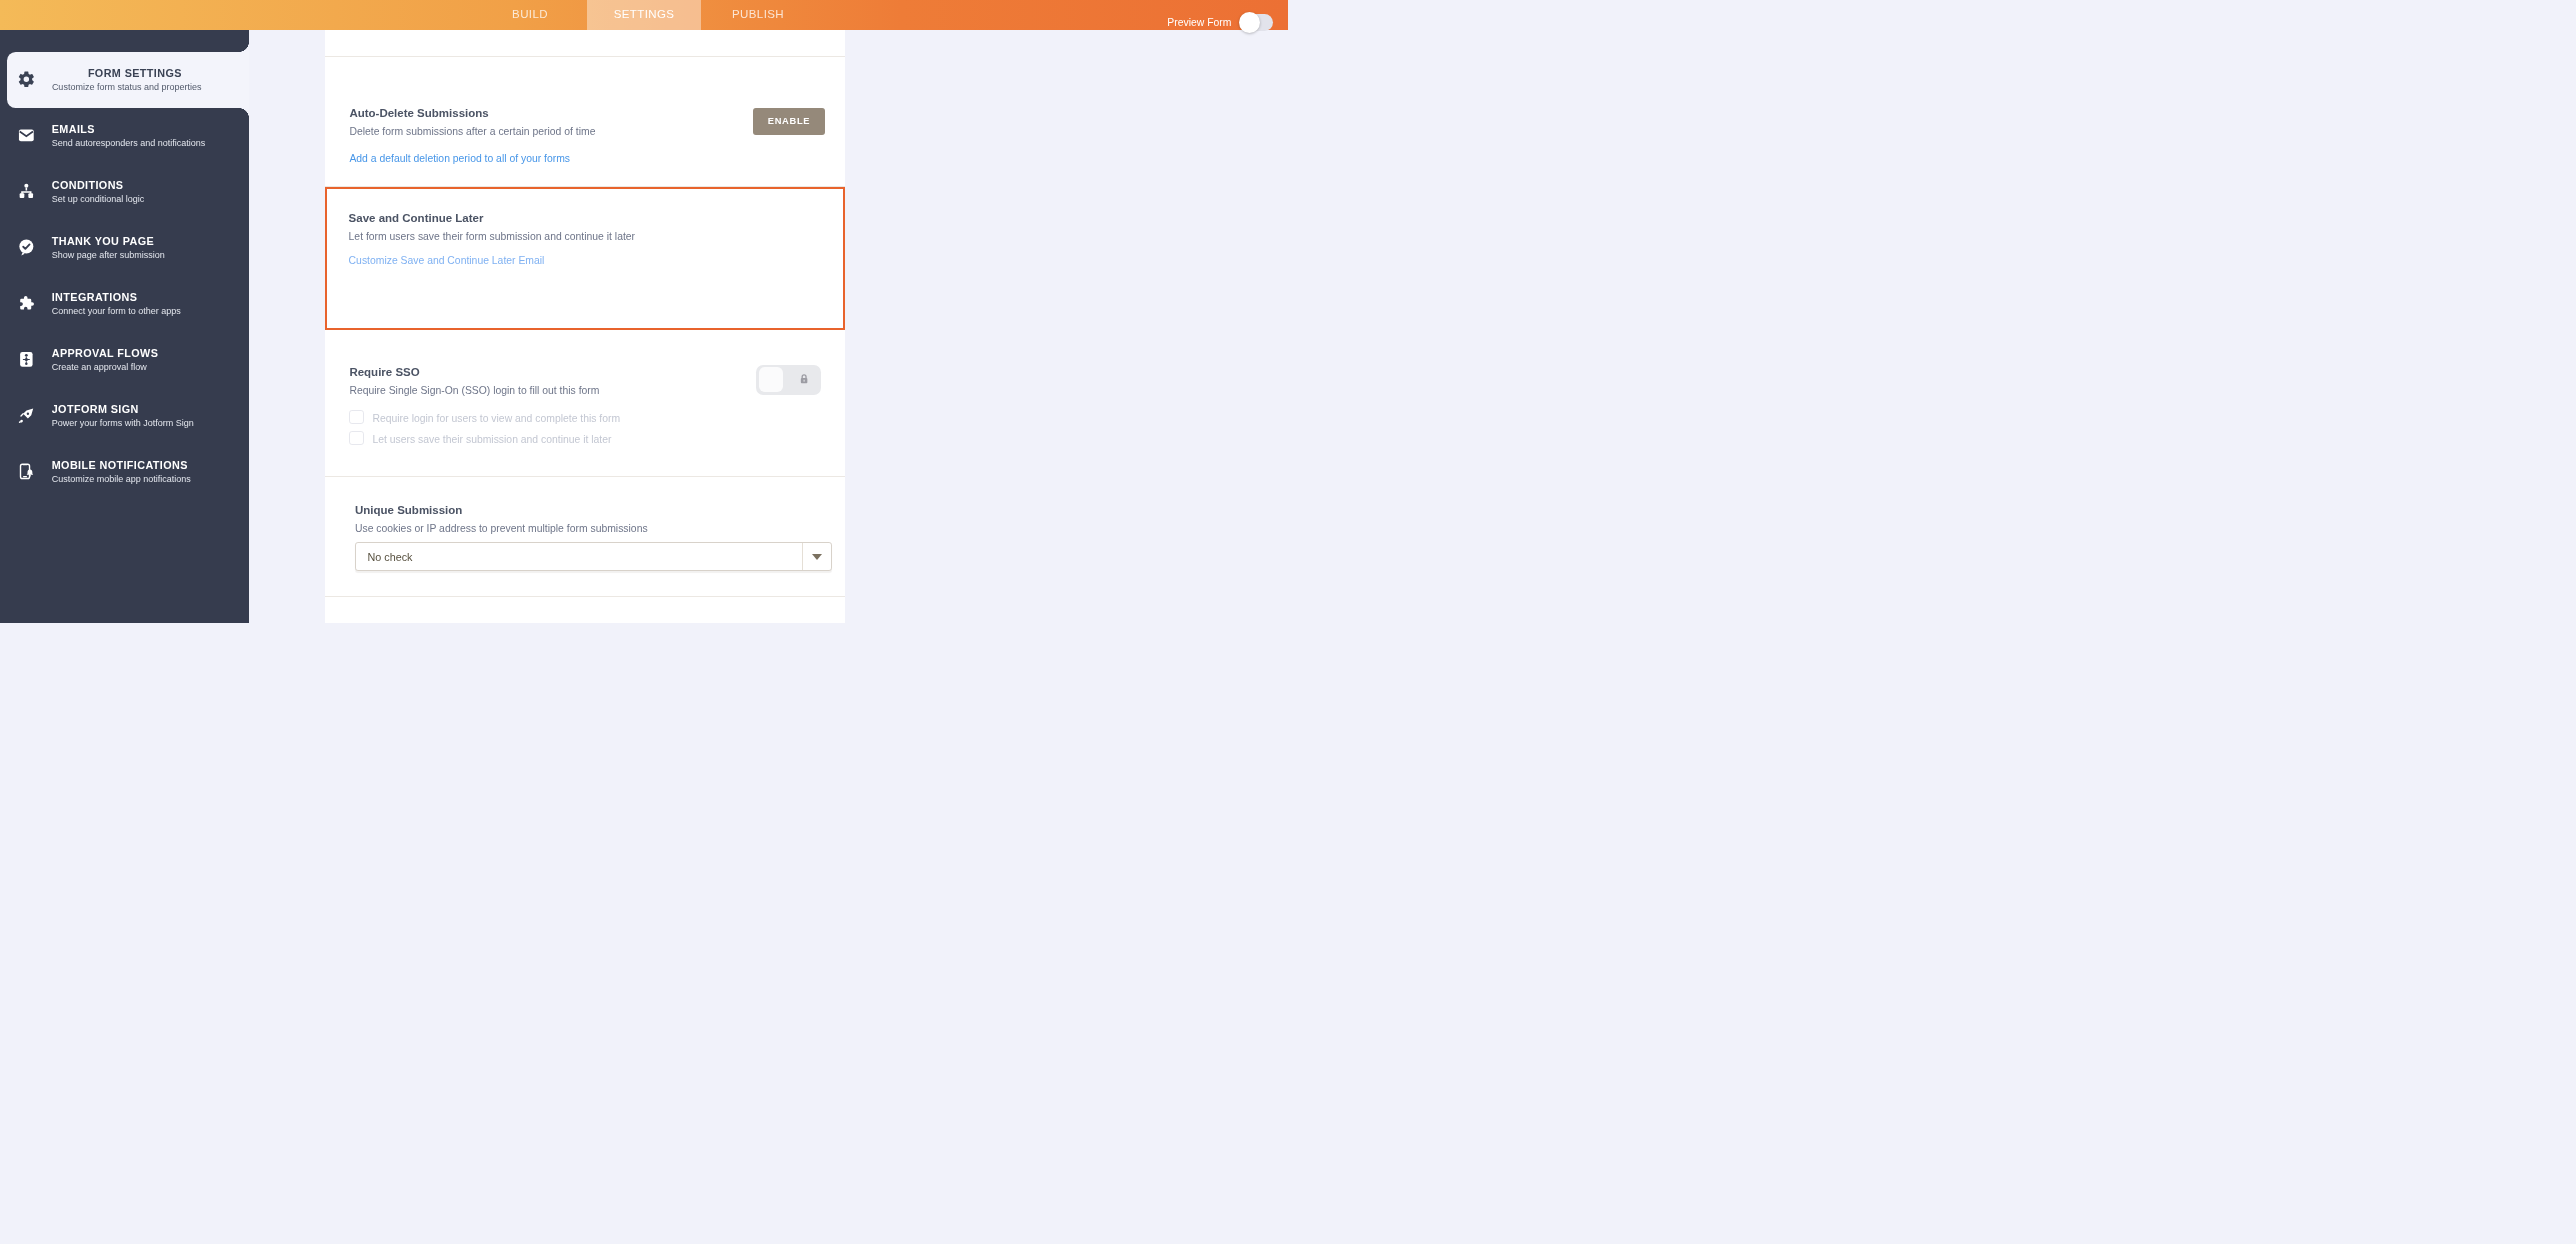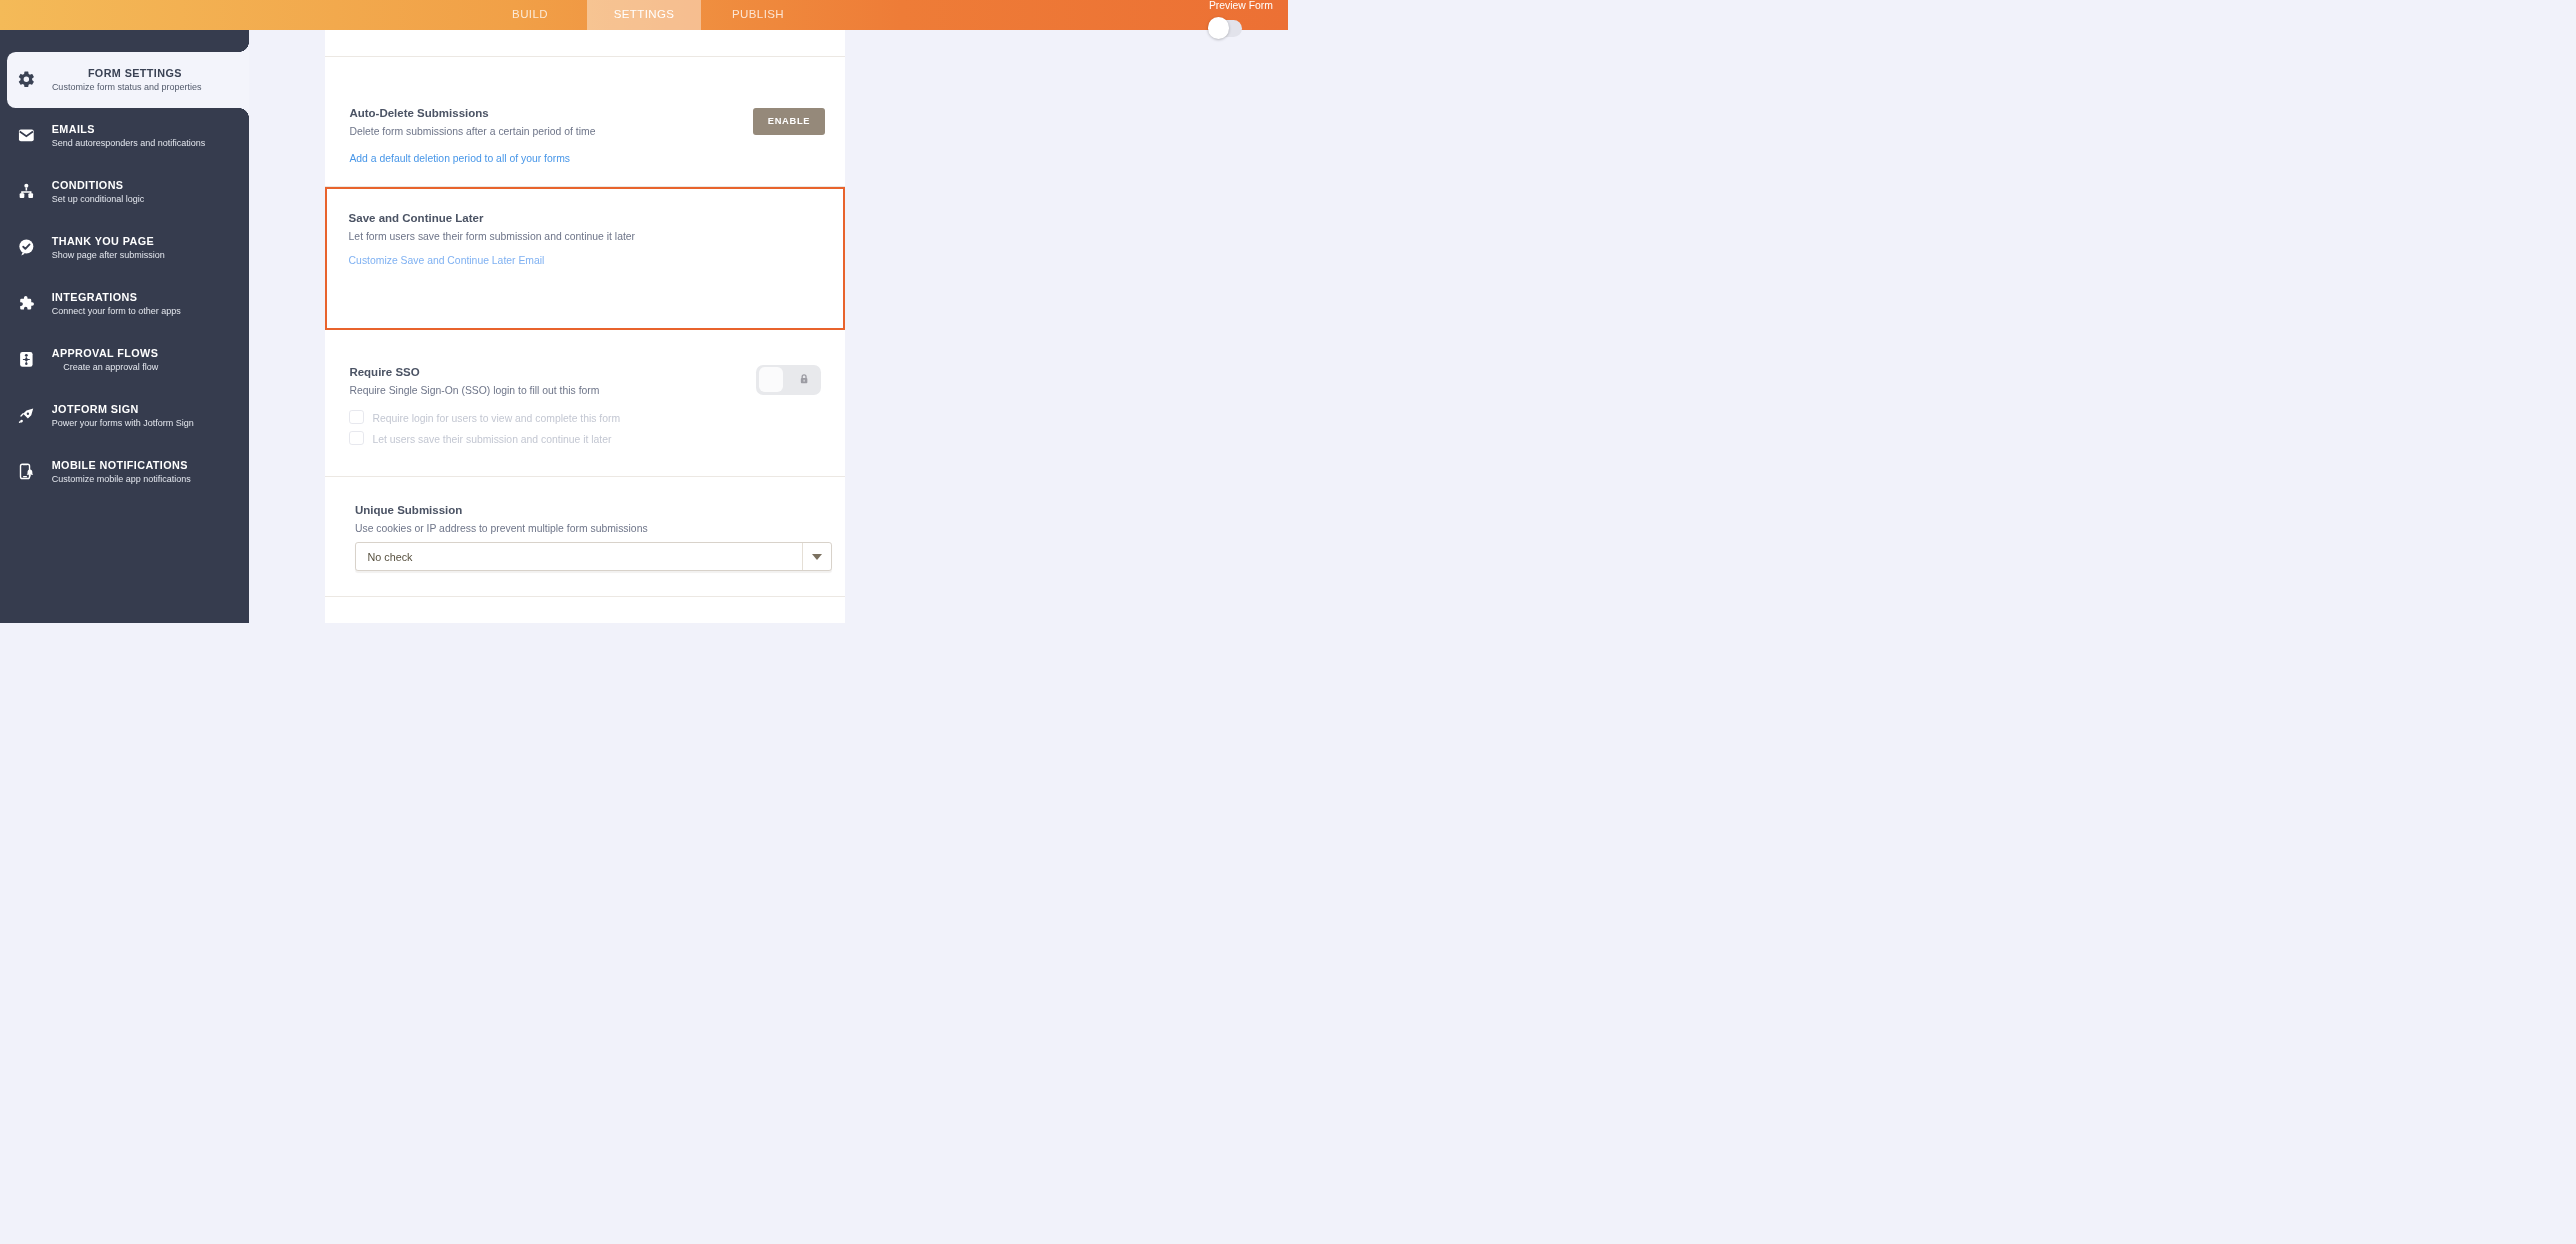--- a/index.html
+++ b/index.html
@@ -6,33 +6,33 @@
     font-family:"Liberation Sans",sans-serif;background:#f1f2fa;}
   *{box-sizing:border-box;}
 
   
   .topbar{position:absolute;left:0;top:0;width:1288px;height:29.5px;
     background:linear-gradient(90deg,#f4ba58 0%,#f1a047 40%,#ee7c37 70%,#ec7034 100%);z-index:30;}
   .tabs{position:absolute;left:50%;top:0;transform:translateX(-50%);display:flex;height:29.5px;}
   .tab{width:114px;height:29.5px;line-height:29.5px;text-align:center;font-size:11.5px;
     letter-spacing:0.4px;color:rgba(255,255,255,.78);cursor:pointer;}
   .tab.active{background:rgba(255,255,255,.42);color:#fff;}
-  .preview{position:absolute;right:15px;top:0;height:45px;display:flex;gap:8.6px;flex-direction:column;}
+  .preview{position:absolute;right:15px;top:0;height:45px;display:flex;align-items:center;gap:8.6px;}
   .preview-label{color:#fff;font-size:10.4px;}
   .switch{position:relative;width:33px;height:17px;background:#e2e3eb;border-radius:9.3px;cursor:pointer;}
   .switch .knob{position:absolute;left:-1.4px;top:-2.2px;width:21.6px;height:21.6px;border-radius:50%;
     background:#fff;box-shadow:0 0.7px 2.9px rgba(0,0,0,.28);}
 
   
   .sidebar{position:absolute;left:0;top:29.5px;width:249px;height:593px;background:#363c4e;padding-top:22px;z-index:20;}
   .nav-item{position:relative;height:56px;display:flex;align-items:center;padding-left:17px;cursor:pointer;}
   .nav-icon{flex:0 0 18.7px;width:18.7px;height:18.7px;margin-right:16px;display:flex;align-items:center;justify-content:center;}
   .nav-icon svg{width:18.7px;height:18.7px;fill:#fff;}
   .nav-text .ttl{font-size:10.8px;font-weight:bold;color:#fff;letter-spacing:0.4px;}
-  .nav-text .sub{font-size:9px;color:#e4e7ee;margin-top:3.6px;text-align:right;}
+  .nav-text .sub{font-size:9px;color:#e4e7ee;margin-top:3.6px;}
   .nav-item.active{background:#f3f4fb;margin-left:7.2px;padding-left:10px;
     border-top-left-radius:8.6px;border-bottom-left-radius:8.6px;}
   .nav-item.active .ttl{color:#3a4254;padding-left:36px;}
   .nav-item.active .sub{color:#525a6b;}
   .nav-item.active .nav-icon svg{fill:#3a4254;}
   .nav-item.active::before{content:"";position:absolute;right:0;top:-10px;width:10px;height:10px;
     background:radial-gradient(circle at 0 0,#363c4e 9.7px,#f2f3fb 10px);}
   .nav-item.active::after{content:"";position:absolute;right:0;bottom:-10px;width:10px;height:10px;
     background:radial-gradient(circle at 0 100%,#363c4e 9.7px,#f2f3fb 10px);}
 

